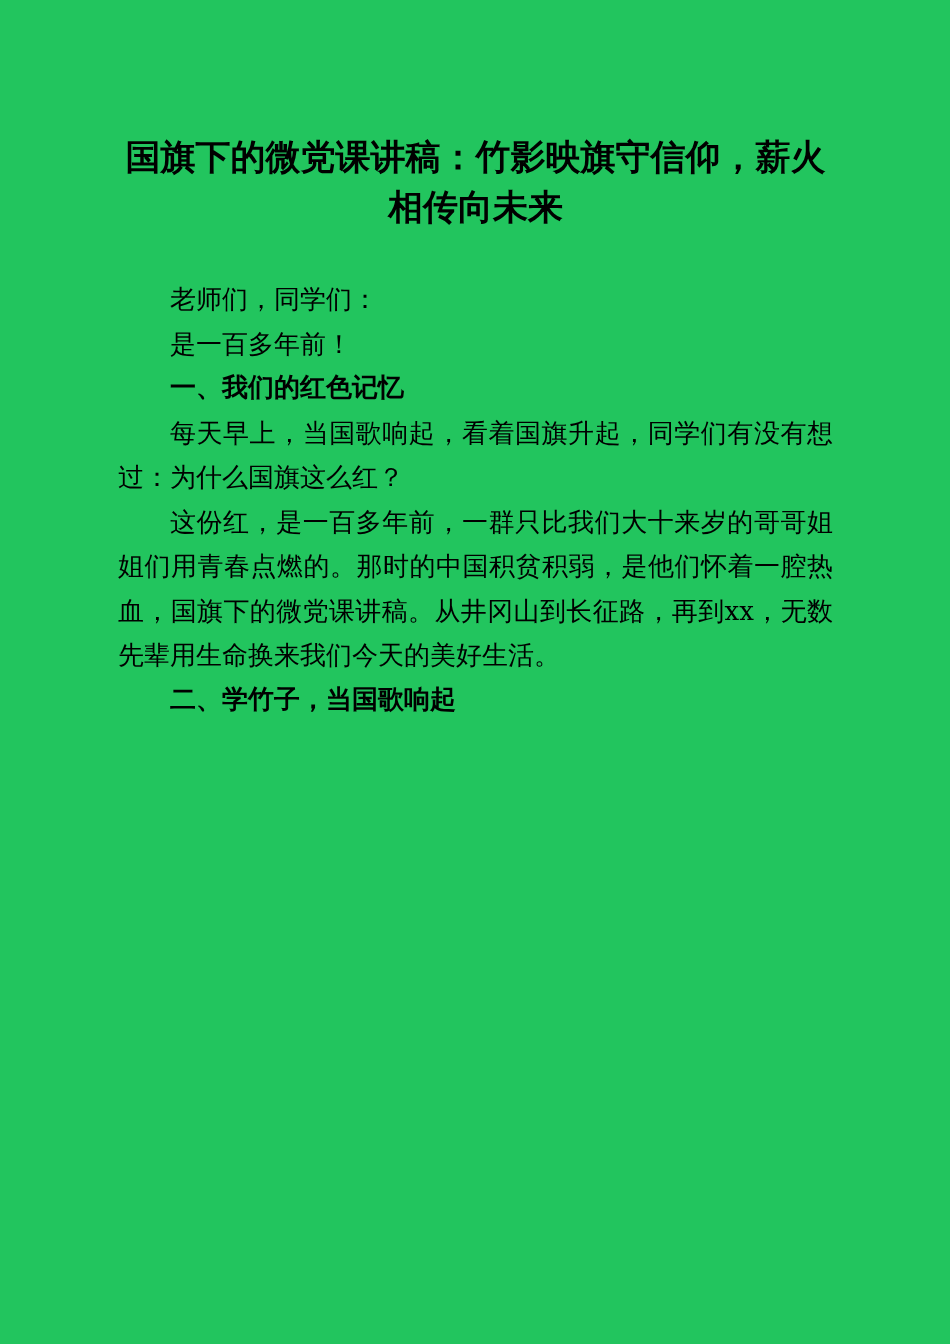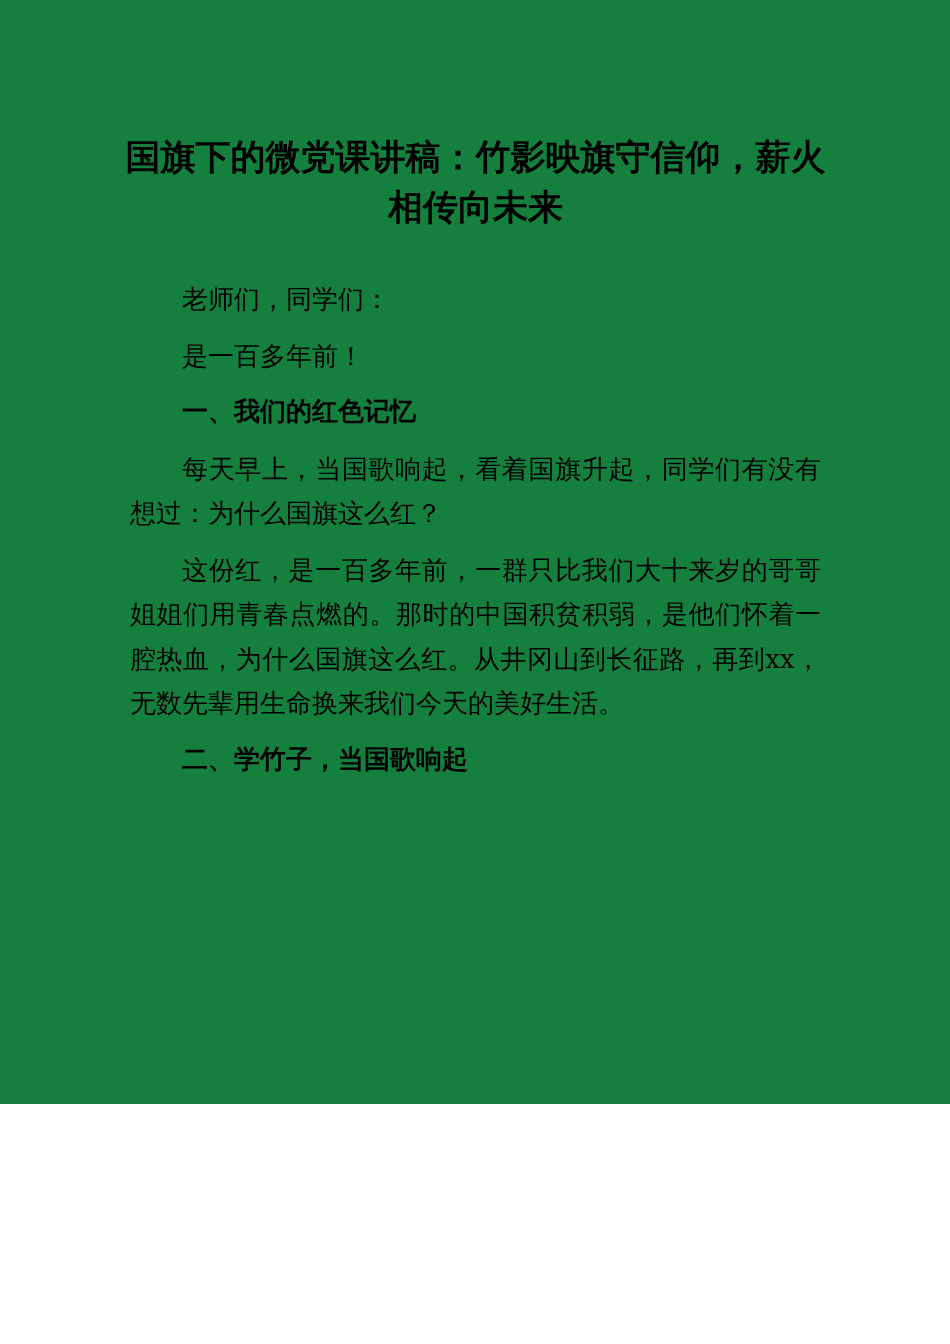--- a/index.html
+++ b/index.html
@@ -9,22 +9,22 @@
   body {
     width: 950px;
     height: 1344px;
     background: #ffffff;
     color: #000000;
     font-family: "DejaVu Serif", "Liberation Serif", serif;
   }
   .page {
     position: relative;
     width: 950px;
-    height: 1104px;
-    background: #15803d;
+    height: 1344px;
+    background: #22c55e;
     overflow: hidden;
   }
   .doc-title {
     margin: 0;
     padding: 132px 117px 0 118px;
     font-size: 35px;
     line-height: 50px;
     font-weight: bold;
     text-align: center;
     letter-spacing: 0;
@@ -33,36 +33,36 @@
   .doc-body {
     margin: 45px 117px 0 118px;
     width: 715px;
     font-size: 26px;
     line-height: 44.5px;
     text-align: justify;
     text-justify: inter-character;
     overflow-wrap: break-word;
   }
   .para {
-    margin: 12px;
+    margin: 0;
     padding: 0;
     text-indent: 2em;
   }
   .section-heading {
     font-weight: bold;
     font-family: Liberation Serif, serif;
   }
 </style>
 </head>
 <body>
 
 <div class="page">
   <h1 class="doc-title">国旗下的微党课讲稿：竹影映旗守信仰，薪火相传向未来</h1>
 
   <div class="doc-body">
     <p class="para">老师们，同学们：</p>
     <p class="para">是一百多年前！</p>
     <p class="para section-heading">一、我们的红色记忆</p>
     <p class="para">每天早上，当国歌响起，看着国旗升起，同学们有没有想过：为什么国旗这么红？</p>
-    <p class="para">这份红，是一百多年前，一群只比我们大十来岁的哥哥姐姐们用青春点燃的。那时的中国积贫积弱，是他们怀着一腔热血，为什么国旗这么红。从井冈山到长征路，再到xx，无数先辈用生命换来我们今天的美好生活。</p>
+    <p class="para">这份红，是一百多年前，一群只比我们大十来岁的哥哥姐姐们用青春点燃的。那时的中国积贫积弱，是他们怀着一腔热血，国旗下的微党课讲稿。从井冈山到长征路，再到xx，无数先辈用生命换来我们今天的美好生活。</p>
     <p class="para section-heading">二、学竹子，当国歌响起</p>
   </div>
 </div>
 
 </body></html>

